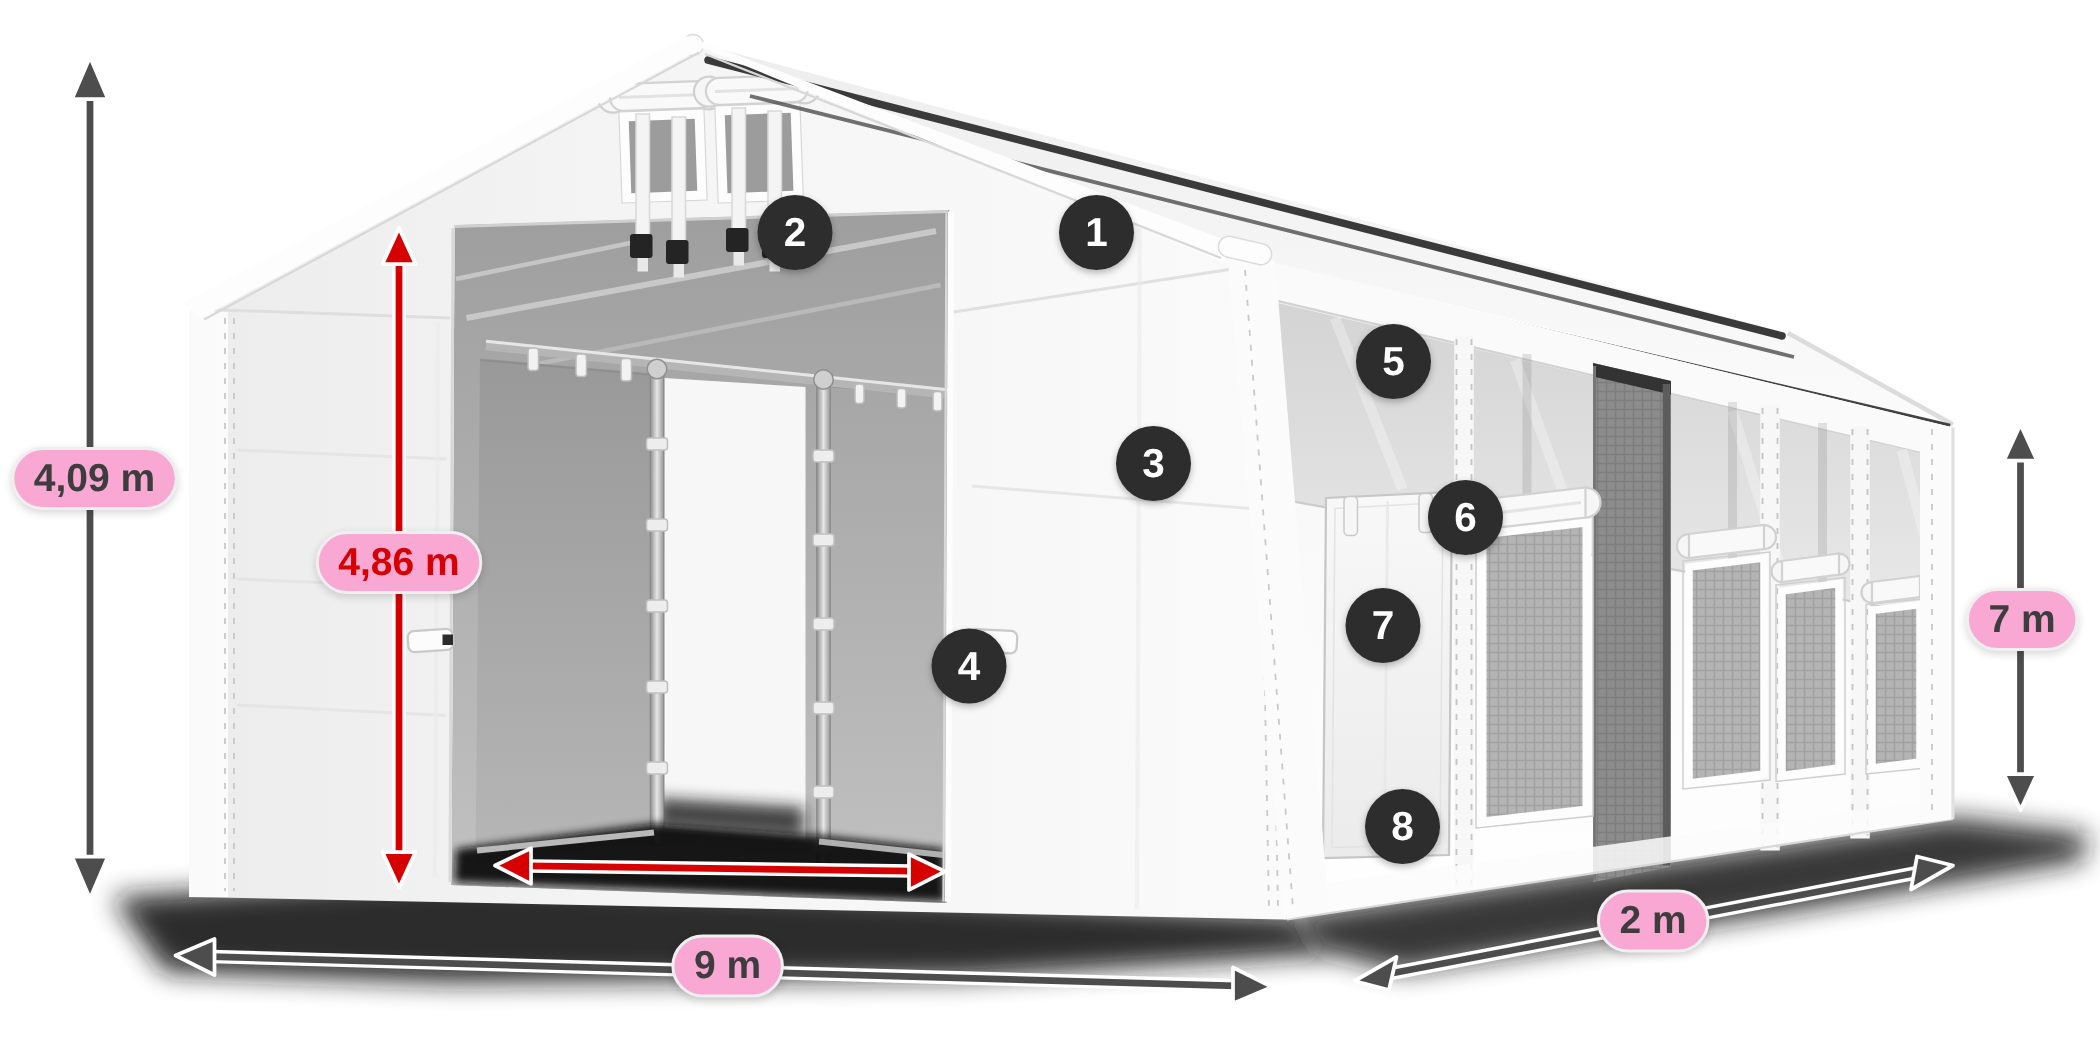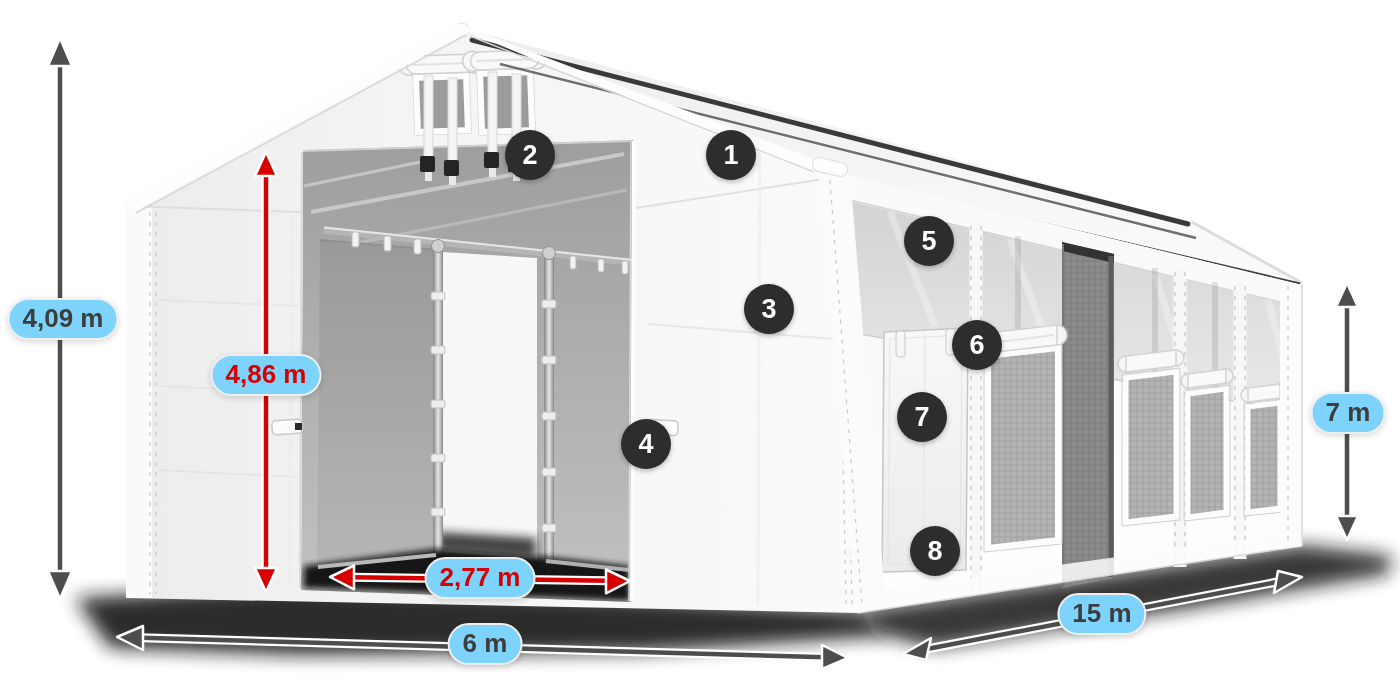--- a/index.html
+++ b/index.html
@@ -8,21 +8,21 @@
   .stage svg{position:absolute;left:0;top:0;}
   .badge{
     position:absolute;width:50px;height:50px;margin-left:-25px;margin-top:-25px;
     border-radius:50%;background:#2d2d2d;color:#ffffff;
     display:flex;align-items:center;justify-content:center;
     font-weight:700;font-size:27px;line-height:1;
     box-shadow:0 2px 5px rgba(0,0,0,.28);cursor:pointer;user-select:none;
   }
   .dim{
     position:absolute;transform:translate(-50%,-50%);
-    background:#7dd3fc;border:2px solid #efefef;border-radius:24px;
+    background:#f9a8d4;border:2px solid #efefef;border-radius:24px;
     padding:4px 13px;font-weight:700;font-size:26px;line-height:1.15;color:#3d3d3d;
     box-shadow:0 2px 6px rgba(0,0,0,.16);white-space:nowrap;
   }
   .dim.red{color:#d60000;}
 </style>
 </head>
 <body>
 
 <div class="stage">
 
@@ -349,18 +349,17 @@
   <div class="badge" style="left:530px;top:155px">2</div>
   <div class="badge" style="left:769px;top:309px">3</div>
   <div class="badge" style="left:646px;top:444px">4</div>
   <div class="badge" style="left:929px;top:241px">5</div>
   <div class="badge" style="left:977px;top:345px">6</div>
   <div class="badge" style="left:922px;top:417px">7</div>
   <div class="badge" style="left:935px;top:551px">8</div>
 
   <div class="dim" style="left:63px;top:319px">4,09 m</div>
   <div class="dim red" style="left:266px;top:375px">4,86 m</div>
-  <div class="dim red" style="left:480px;top:578px">2,77 m</div>
-  <div class="dim" style="left:485px;top:644px">6 m</div>
-  <div class="dim" style="left:1102px;top:614px">15 m</div>
+  <div class="dim" style="left:485px;top:644px">9 m</div>
+  <div class="dim" style="left:1102px;top:614px">2 m</div>
   <div class="dim" style="left:1348px;top:413px">7 m</div>
 
 </div>
 
 </body></html>

